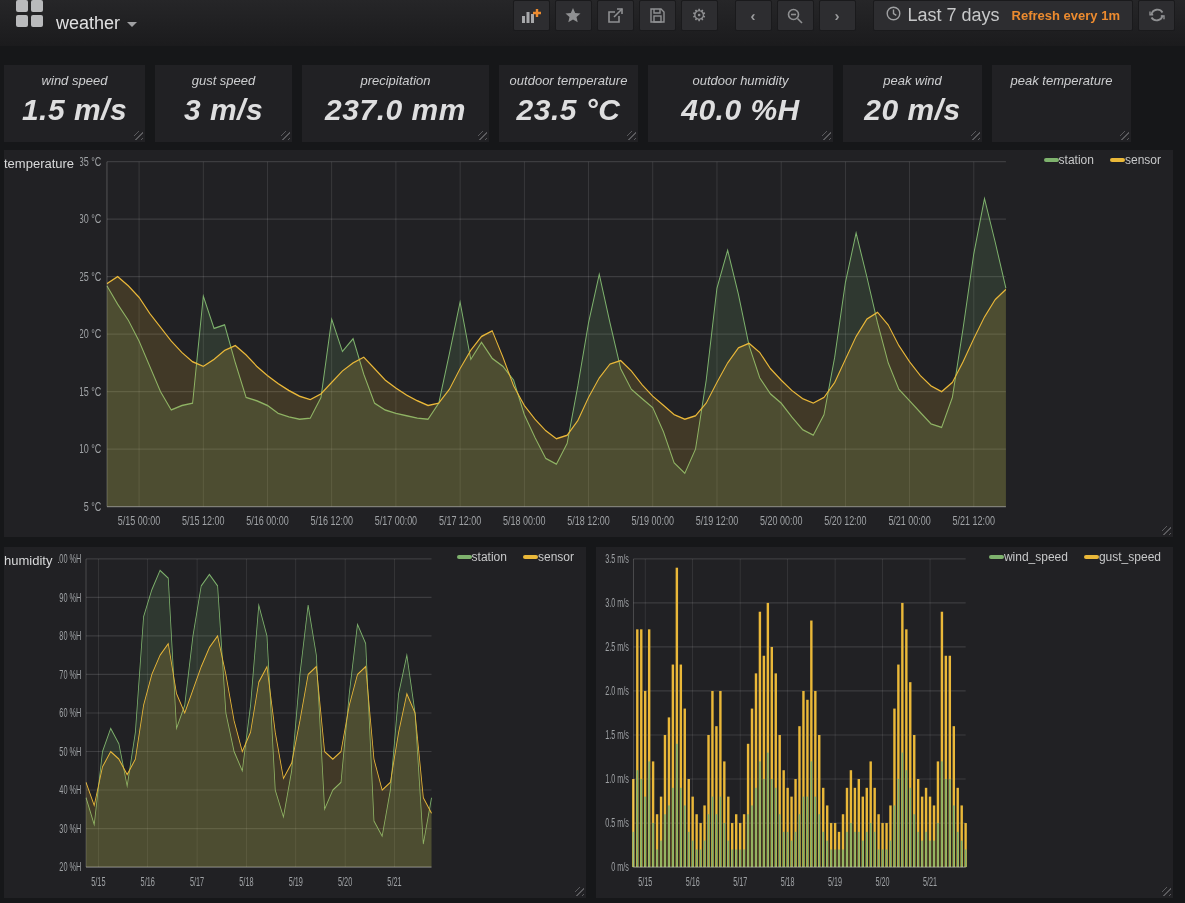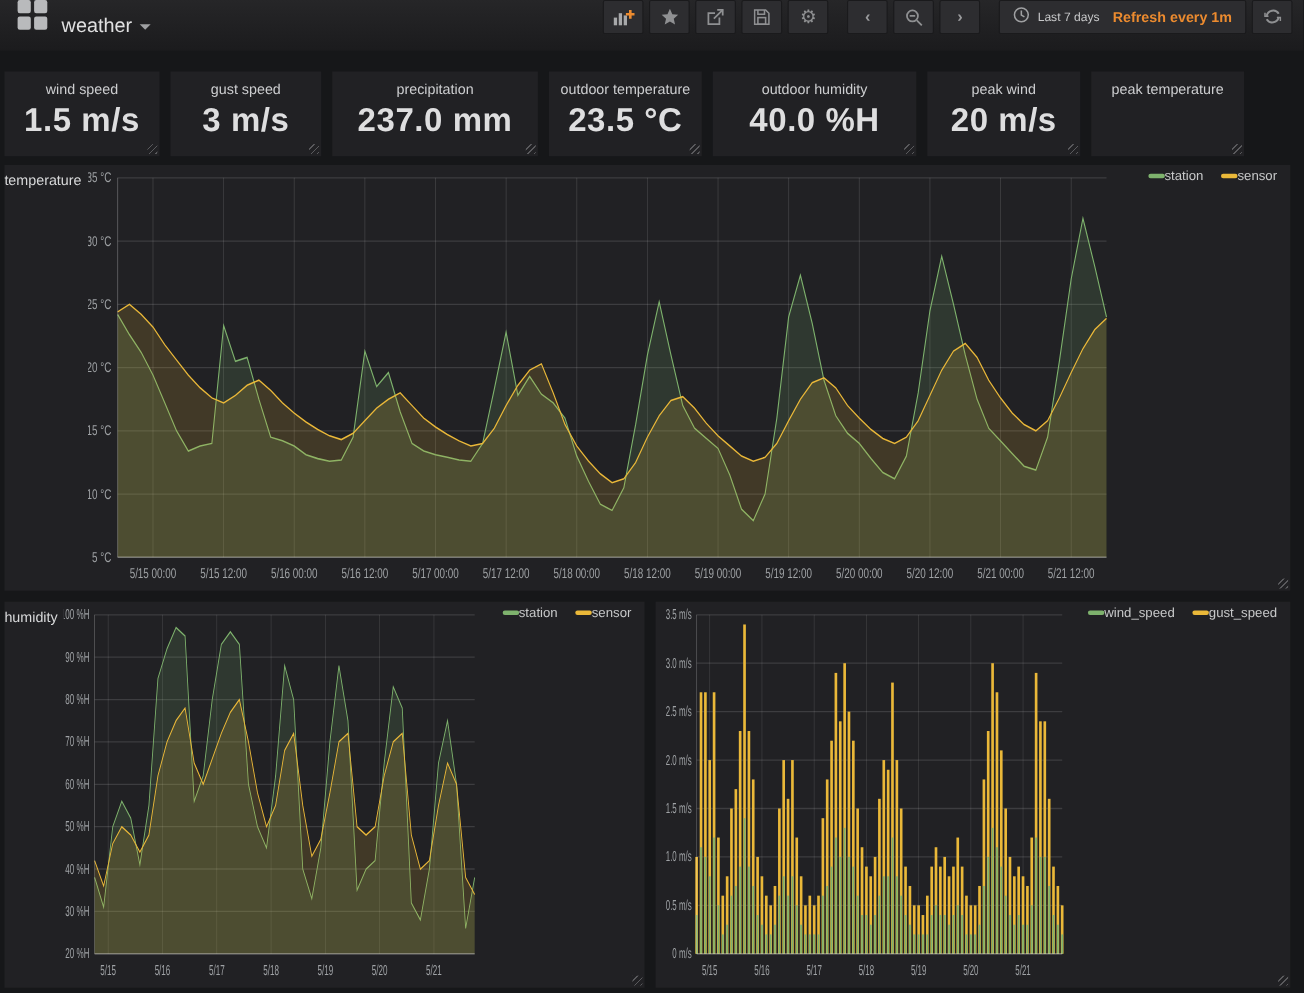--- a/index.html
+++ b/index.html
@@ -16,27 +16,27 @@
   .caret { width:0; height:0; border-left:5px solid transparent; border-right:5px solid transparent;
     border-top:5px solid #9fa0a2; margin-top:3px; }
   .nav-spacer { flex:1; }
   .navbtn { width:37px; height:31px; background:#2d2d30; border:1px solid #1a1a1c; border-radius:2px;
     display:flex; align-items:center; justify-content:center; margin-left:5px; cursor:pointer;
     color:#9a9b9d; font-size:15px; }
   .navbtn svg { display:block; }
   .grp-gap { width:12px; }
   .timepicker { height:31px; background:#2d2d30; border:1px solid #1a1a1c; border-radius:2px;
     display:flex; align-items:center; padding:0 12px; margin-left:5px; cursor:pointer; }
-  .timepicker .t-label { color:#c7c8c9; font-size:11px; margin:0 4px 0 7px; }
+  .timepicker .t-label { color:#c7c8c9; font-size:18px; margin:0 4px 0 7px; }
   .timepicker .t-refresh { font-size:13px; font-weight:bold; margin-left:8px; }
 
   
   .content { padding:19px 4px 4px 4px; }
   .stats-row { display:grid; grid-template-columns:141px 137px 187px 139px 185px 139px 139px;
-    gap:10px; margin-bottom:8px; }
+    gap:10px; margin-bottom:8px;font-style:italic; }
   .panel { background:#212124; position:relative; }
   .stat-panel { height:77px; padding-top:8px; }
   .stat-title { text-align:center; font-size:13px; color:#cdced0; }
   .stat-value { text-align:center; font-size:30px; font-weight:bold; color:#dededf; margin-top:5px;
     letter-spacing:0.5px; }
   .resize-handle { position:absolute; right:2px; bottom:2px; width:9px; height:9px; cursor:nwse-resize;
     background:repeating-linear-gradient(135deg, transparent 0 3px, #5a5a5d 3px 4px); }
 
   .chart-panel { display:flex; }
   .temp-panel { height:387px; width:1169px; margin-bottom:10px; }

